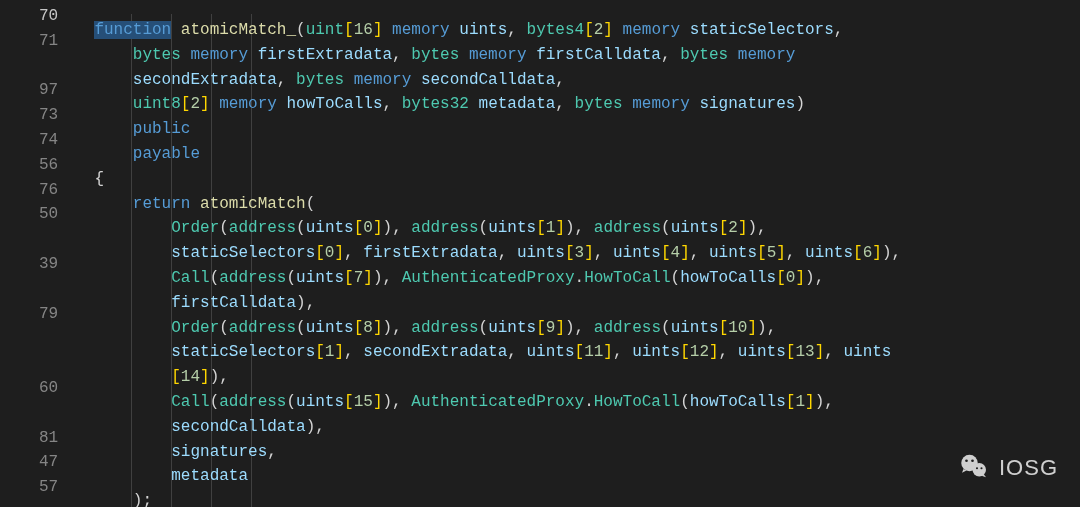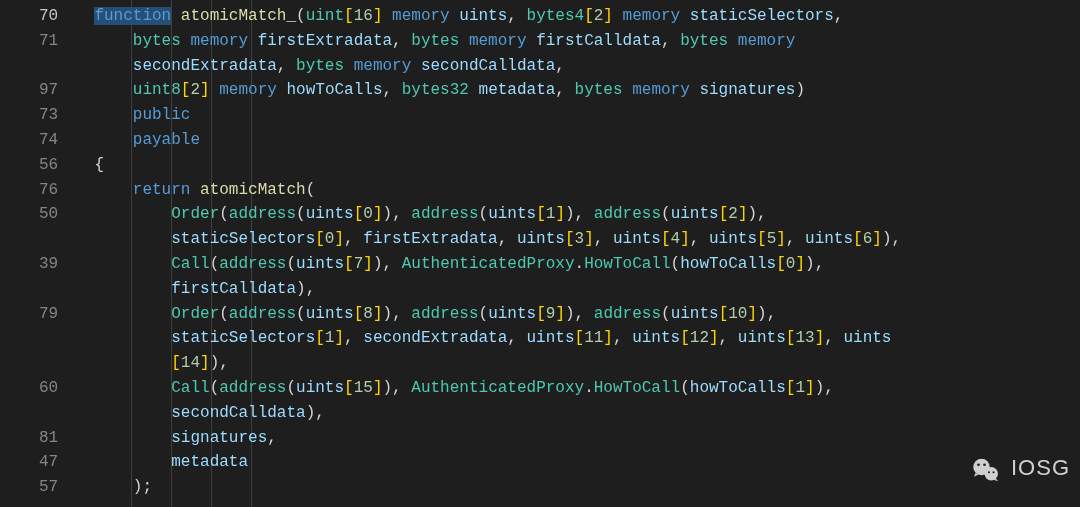--- a/index.html
+++ b/index.html
@@ -28,44 +28,45 @@
     user-select: none;
     flex-shrink: 0;
   }
   .gutter .ln { white-space: pre; margin-left: 39px; }
   .gutter .active { color: #c6c6c6; }
   .code {
     padding-top: 4px;
     padding-left: 0px;
     position: relative;
     white-space: pre;
+    margin-top: 14px;
   }
   .indent-guide {
     position: absolute;
     top: 0;
     bottom: 0;
     width: 1px;
     background: #404040;
   }
   .row { position: relative; }
   .tok { white-space: pre; }
   .kw  { color: #569cd6; }        
   .type{ color: #4ec9b0; }        
   .fn  { color: #dcdcaa; }        
   .id  { color: #9cdcfe; }        
   .num { color: #b5cea8; }
   .pun { color: #d4d4d4; }
   .brk { color: #ffd700; }        
   .sel { background: #264f78; }
   .watermark {
     position: absolute;
-    right: 10px;
+    right: 22px;
     bottom: 22px;
     display: flex;
-    align-items: flex-end;
+    align-items: flex-start;
     gap: 10px;
     color: #e8e8e8;
     opacity: 0.88;
     font-family: Arial, sans-serif;
     font-size: 22px;
     letter-spacing: 1px;
   }
   .wm-icon {
     width: 30px;
     height: 30px;

